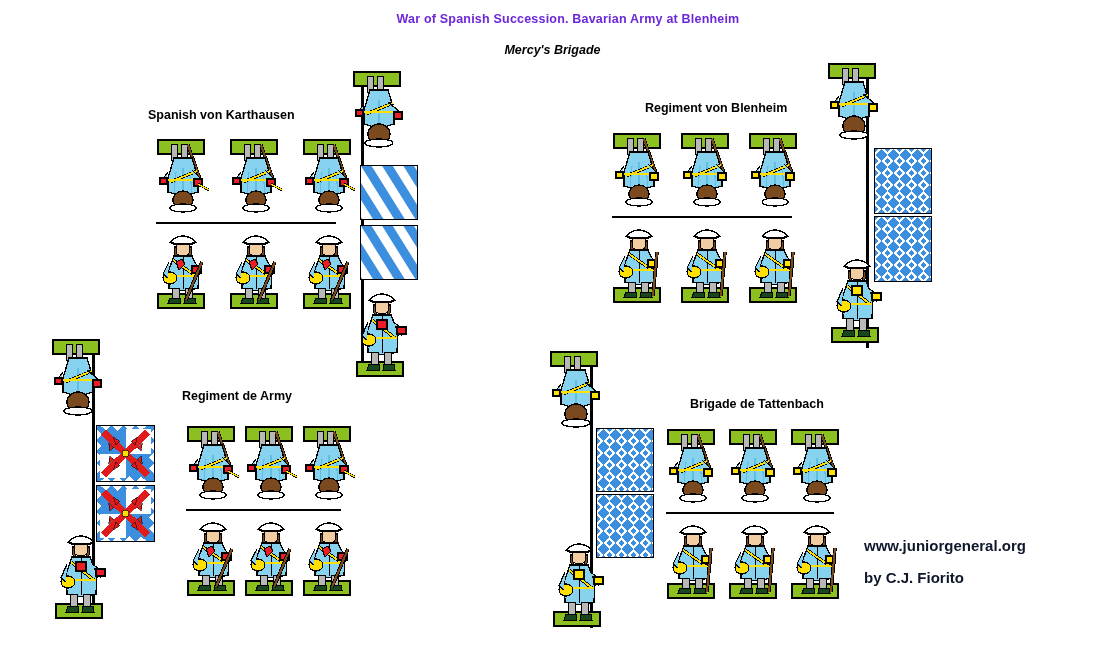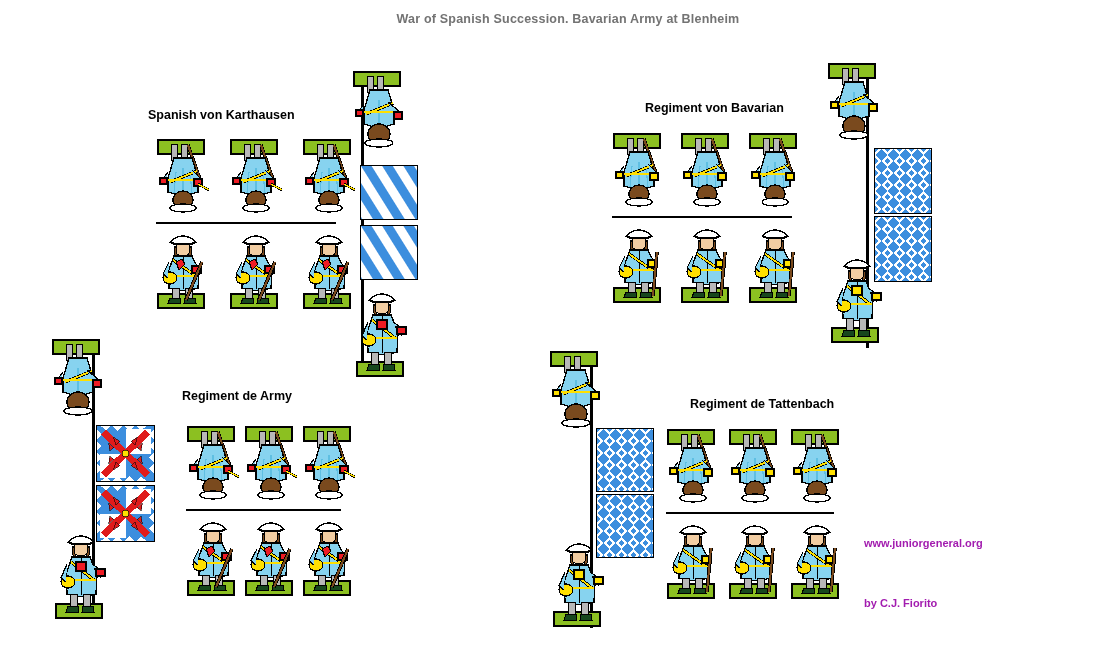--- a/index.html
+++ b/index.html
@@ -7,55 +7,56 @@
   body{
     width:1105px;height:648px;position:relative;overflow:hidden;
     font-family:"Liberation Sans", sans-serif;
     -webkit-font-smoothing:none;
   }
   .sheet{position:absolute;inset:0;}
 
   
   .main-title{
     position:absolute;left:0;right:0;top:12px;text-align:center;
-    font-size:12.5px;font-weight:bold;color:#737373;letter-spacing:.2px;margin-left:31px;
+    font-size:12.5px;font-weight:bold;color:#6d28d9;letter-spacing:.2px;margin-left:31px;
   }
   .sub-title{
     position:absolute;left:0;right:0;top:43px;text-align:center;
     font-size:12.5px;font-weight:bold;font-style:italic;color:#000;
   }
   .reg-label{
     position:absolute;font-size:12.5px;font-weight:bold;color:#000;white-space:nowrap;
   }
   .credit{
-    position:absolute;font-size:11px;font-weight:bold;color:#a21caf;white-space:nowrap;
+    position:absolute;font-size:15px;font-weight:bold;color:#0f172a;white-space:nowrap;
   }
   .fig{position:absolute;width:62px;height:84px;}
   .fig svg{display:block;width:62px;height:84px;image-rendering:pixelated;}
   .sep{position:absolute;height:2px;background:#000;}
 
   .flag{position:absolute;border:1.5px solid #000;}
   .flagpole{position:absolute;background:#000;width:3px;}
   .bearer{position:absolute;width:62px;height:96px;}
   .bearer svg{display:block;width:62px;height:96px;image-rendering:pixelated;}
 </style>
 </head>
 <body>
 
 <div class="sheet">
 
   <div class="main-title">War of Spanish Succession. Bavarian Army at Blenheim</div>
+  <div class="sub-title">Mercy's Brigade</div>
 
   <div class="reg-label" style="left:148px;top:108px;">Spanish von Karthausen</div>
-  <div class="reg-label" style="left:645px;top:101px;">Regiment von Bavarian</div>
+  <div class="reg-label" style="left:645px;top:101px;">Regiment von Blenheim</div>
   <div class="reg-label" style="left:182px;top:389px;">Regiment de Army</div>
-  <div class="reg-label" style="left:690px;top:397px;">Regiment de Tattenbach</div>
+  <div class="reg-label" style="left:690px;top:397px;">Brigade de Tattenbach</div>
 
   <div class="credit" style="left:864px;top:537px;">www.juniorgeneral.org</div>
-  <div class="credit" style="left:864px;top:569px;margin-top:28px;">by C.J. Fiorito</div>
+  <div class="credit" style="left:864px;top:569px;">by C.J. Fiorito</div>
 
   <div id="figures-layer">
       <div class="fig" style="left:152px;top:138px;">
 <svg viewBox="0 0 62 84" shape-rendering="crispEdges">
 
   <rect x="6" y="2" width="46" height="14" fill="#8cc021" stroke="#000000" stroke-width="1.2"></rect>
 
   <rect x="19" y="6" width="6" height="16" fill="#b8b8b8" stroke="#000000" stroke-width="1"></rect>
   <rect x="29" y="6" width="6" height="16" fill="#b8b8b8" stroke="#000000" stroke-width="1"></rect>
 

